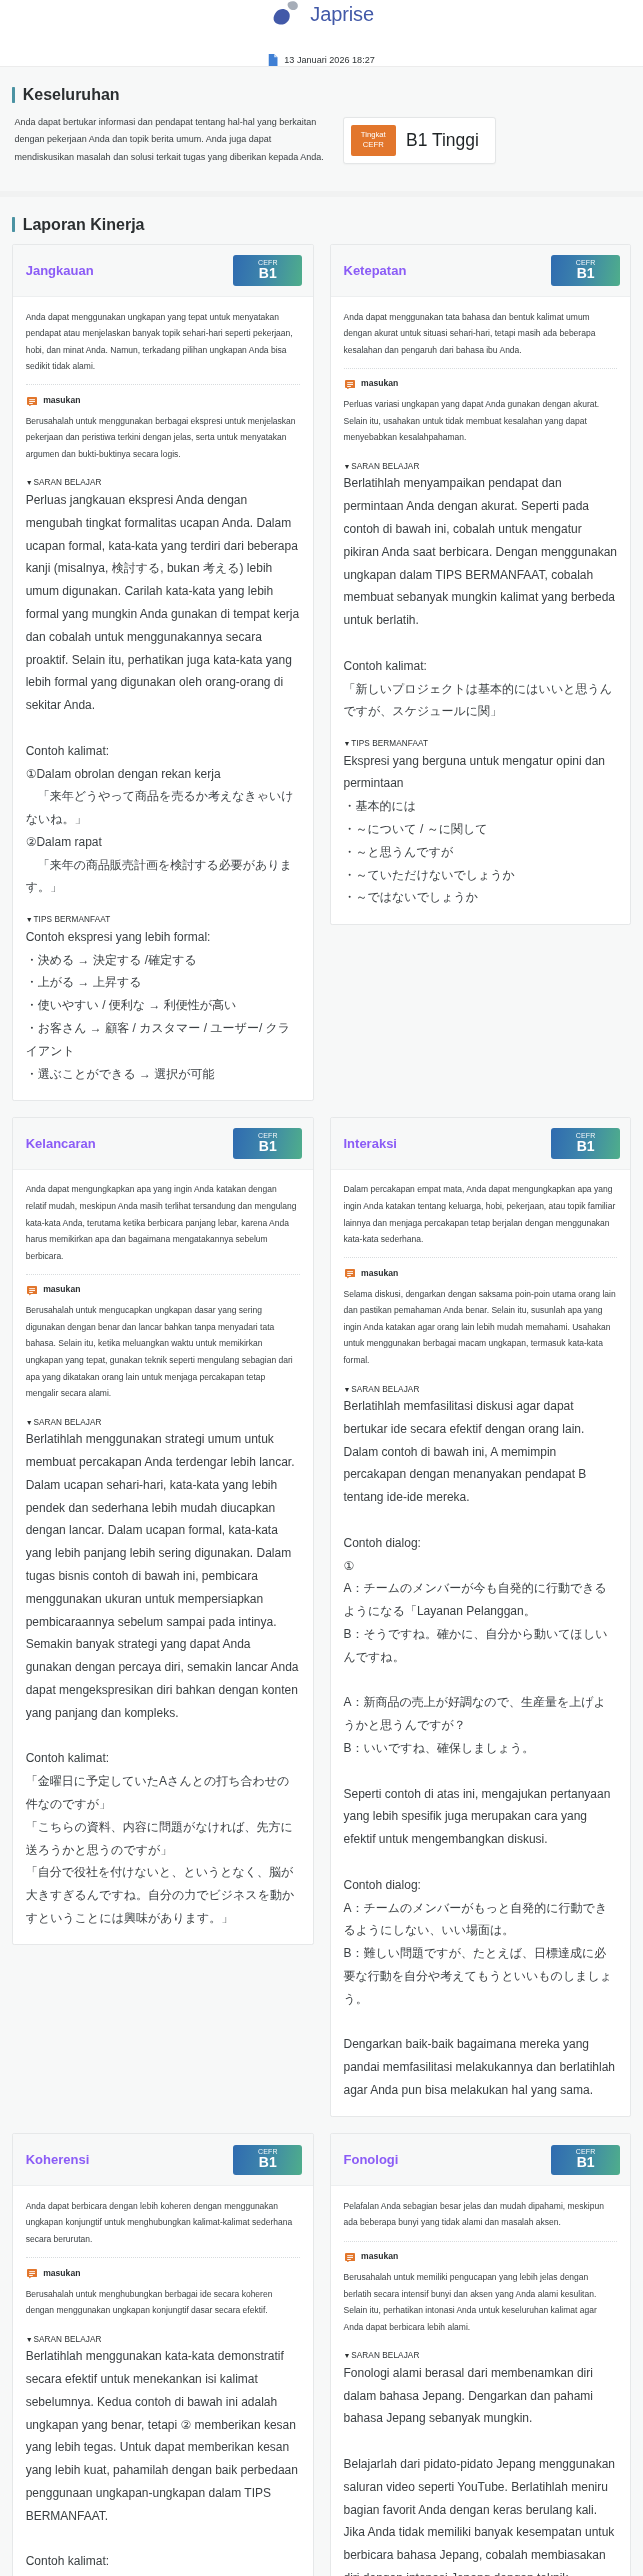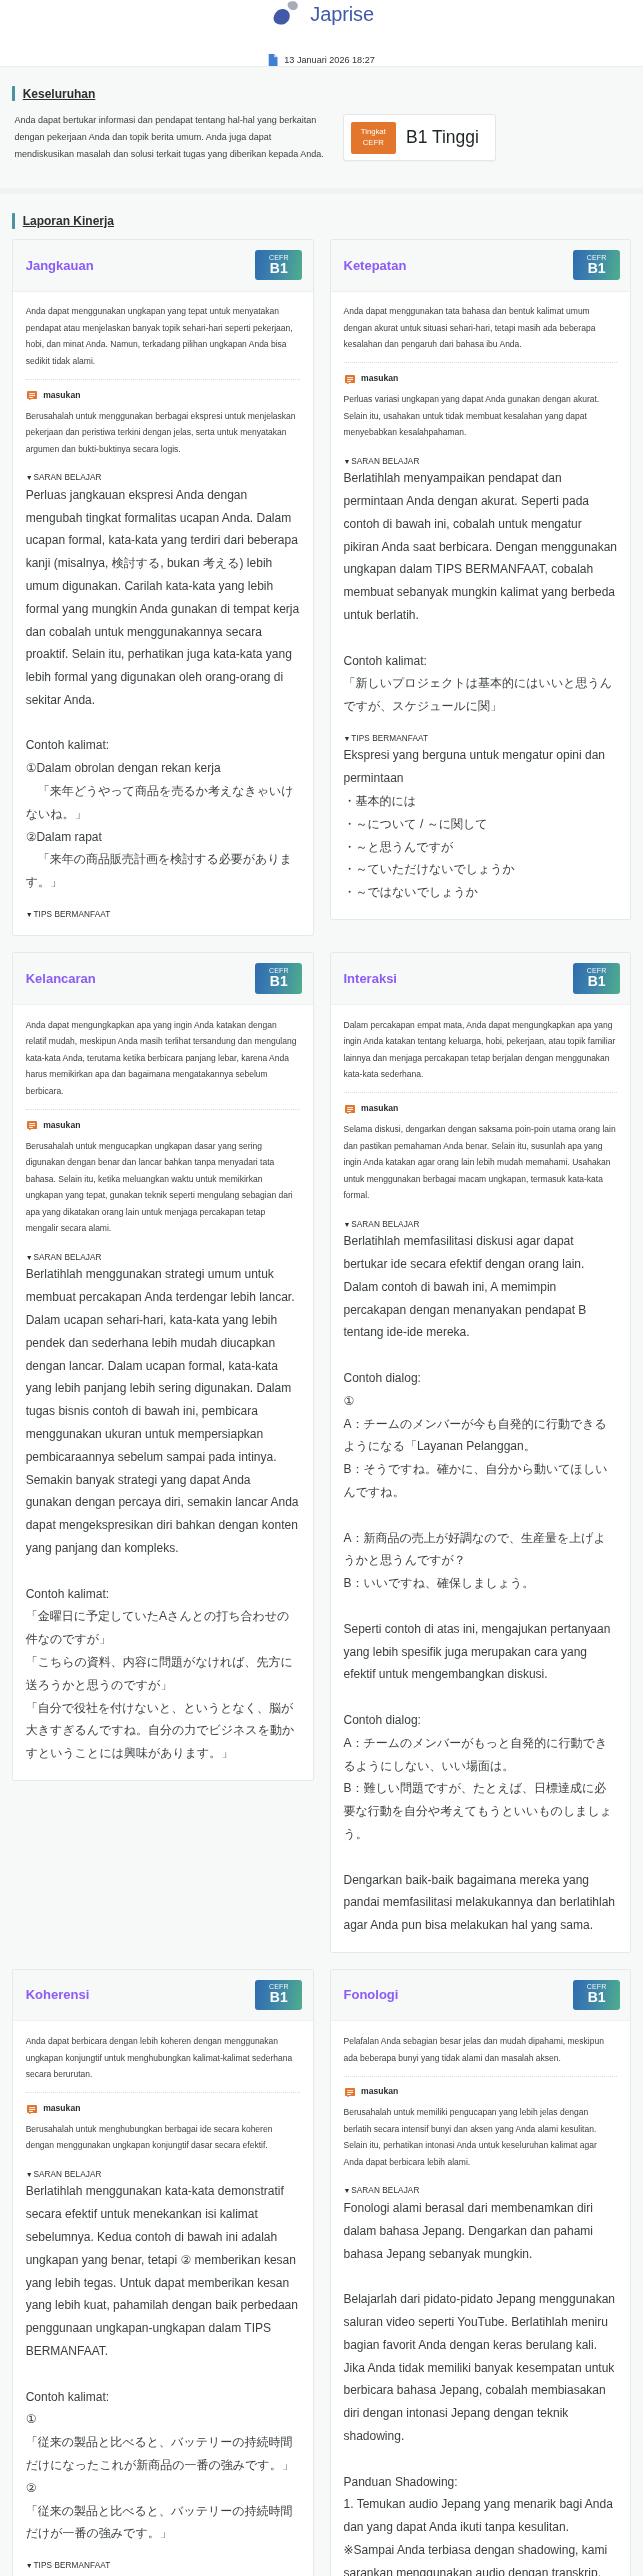--- a/index.html
+++ b/index.html
@@ -45,24 +45,23 @@
     padding: 19px 0 10.2px 0;
   }
   .sec-bar {
     width: 3.7px;
     height: 15.4px;
     background: #4b93a3;
     border-radius: 0.7px;
     display: block;
   }
   .sec-title {
-    font-size: 12px;
+    font-size: 16px;
     font-weight: bold;
     color: #2b2f31;
-    text-decoration: underline;
   }
 
   
   .overall {
     display: flex;
     justify-content: flex-start;
     align-items: flex-start;
     padding: 0 0 25px 2.9px;
     gap: 14.6px;
   }
@@ -126,21 +125,21 @@
   }
   .card-title {
     font-size: 13px;
     color: #8b5cf6;
     font-weight: 700;
   }
   .cefr-badge {
     background: linear-gradient(100deg, #2f6bb0 0%, #3d84ab 45%, #4fae8b 100%);
     color: #ffffff;
     border-radius: 2.9px;
-    width: 47px;
+    width: 69px;
     padding: 3.7px 0 5.1px 0;
     text-align: center;
   }
   .cefr-label { font-size: 7px; letter-spacing: 0.2px; display:block; opacity: .95; }
   .cefr-value { font-size: 14px; font-weight: bold; display:block; line-height: 1.05; }
 
   .card-body { padding: 11.7px 13px 14.6px 13px; }
   .desc {
     font-size: 8.5px;
     line-height: 1.95;
@@ -250,20 +249,26 @@
           <div class="sub-head"><span class="caret">▼</span><span>SARAN BELAJAR</span></div>
           <div class="sub-text">Perluas jangkauan ekspresi Anda dengan mengubah tingkat formalitas ucapan Anda. Dalam ucapan formal, kata-kata yang terdiri dari beberapa kanji (misalnya, 検討する, bukan 考える) lebih umum digunakan. Carilah kata-kata yang lebih formal yang mungkin Anda gunakan di tempat kerja dan cobalah untuk menggunakannya secara proaktif. Selain itu, perhatikan juga kata-kata yang lebih formal yang digunakan oleh orang-orang di sekitar Anda.
 
 Contoh kalimat:
 ①Dalam obrolan dengan rekan kerja
 　「来年どうやって商品を売るか考えなきゃいけないね。」
 ②Dalam rapat
 　「来年の商品販売計画を検討する必要があります。」</div>
           <div class="block-gap"></div>
           <div class="sub-head"><span class="caret">▼</span><span>TIPS BERMANFAAT</span></div>
+          <div class="sub-text">Contoh ekspresi yang lebih formal:
+・決める → 決定する /確定する
+・上がる → 上昇する
+・使いやすい / 便利な → 利便性が高い
+・お客さん → 顧客 / カスタマー / ユーザー/ クライアント
+・選ぶことができる → 選択が可能</div>
         </div>
       </div>
       <div class="card">
         <div class="card-head">
           <span class="card-title">Ketepatan</span>
           <span class="cefr-badge">
             <span class="cefr-label">CEFR</span>
             <span class="cefr-value">B1</span>
           </span>
         </div>

